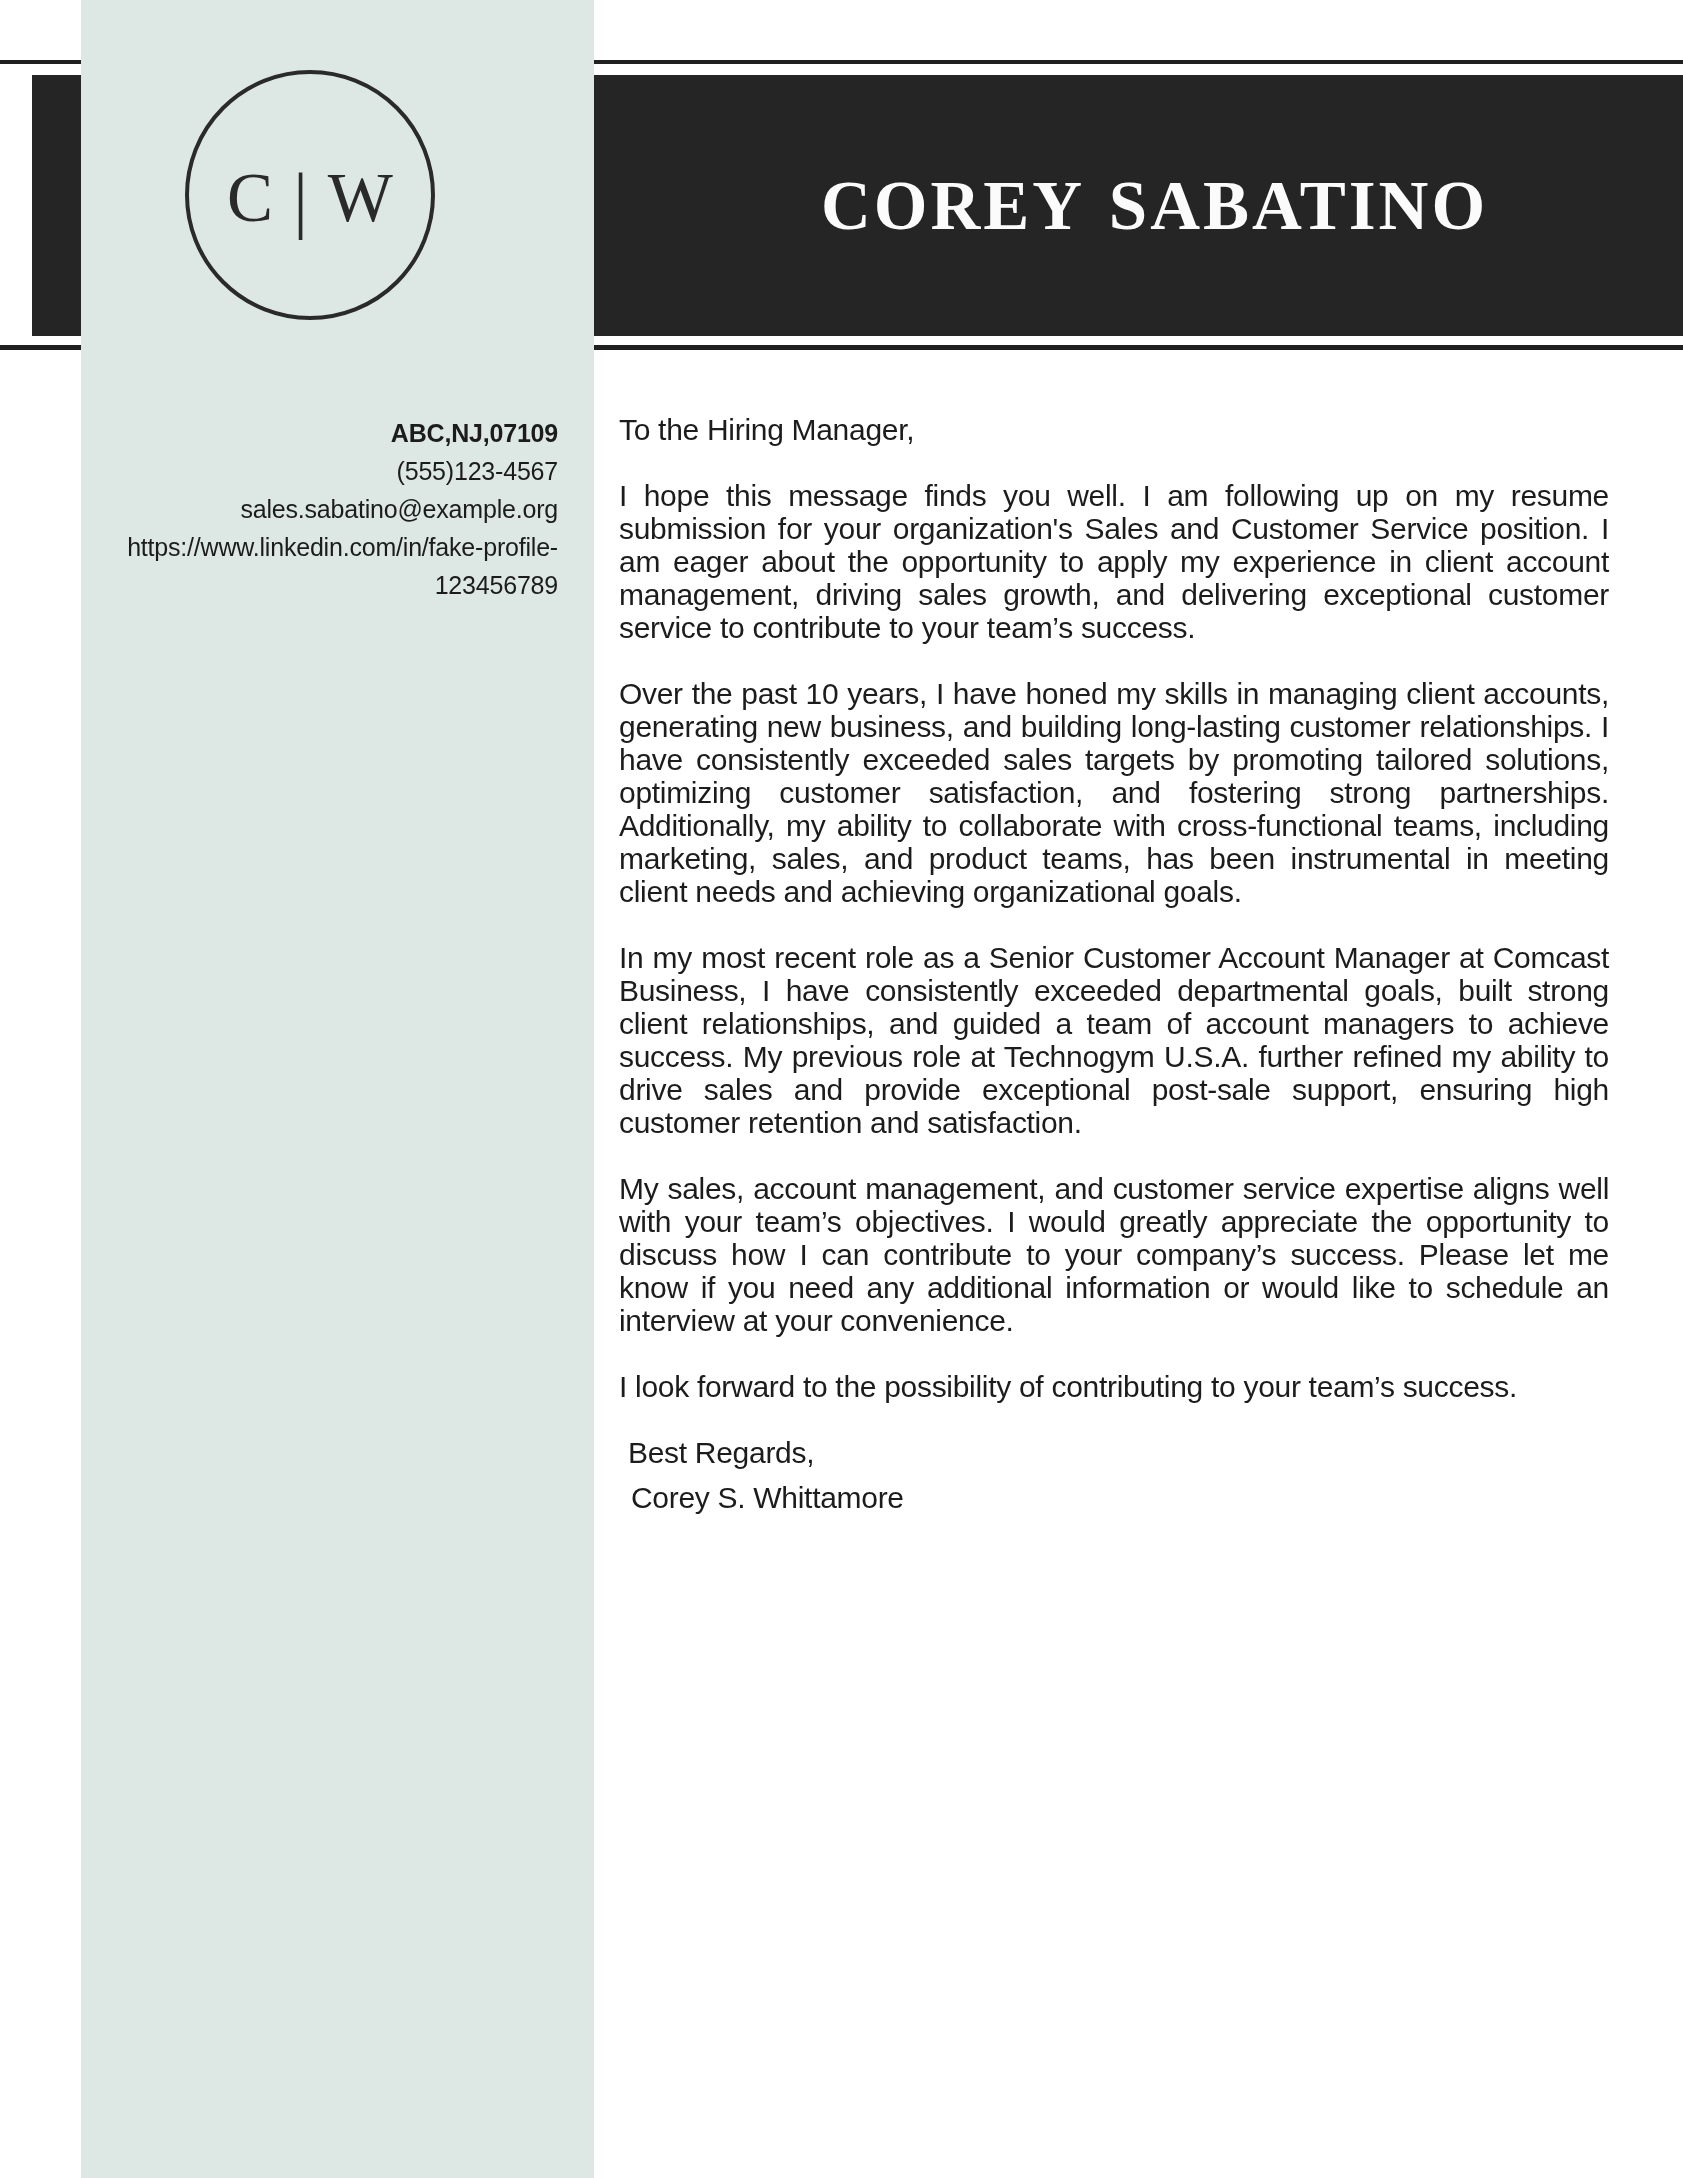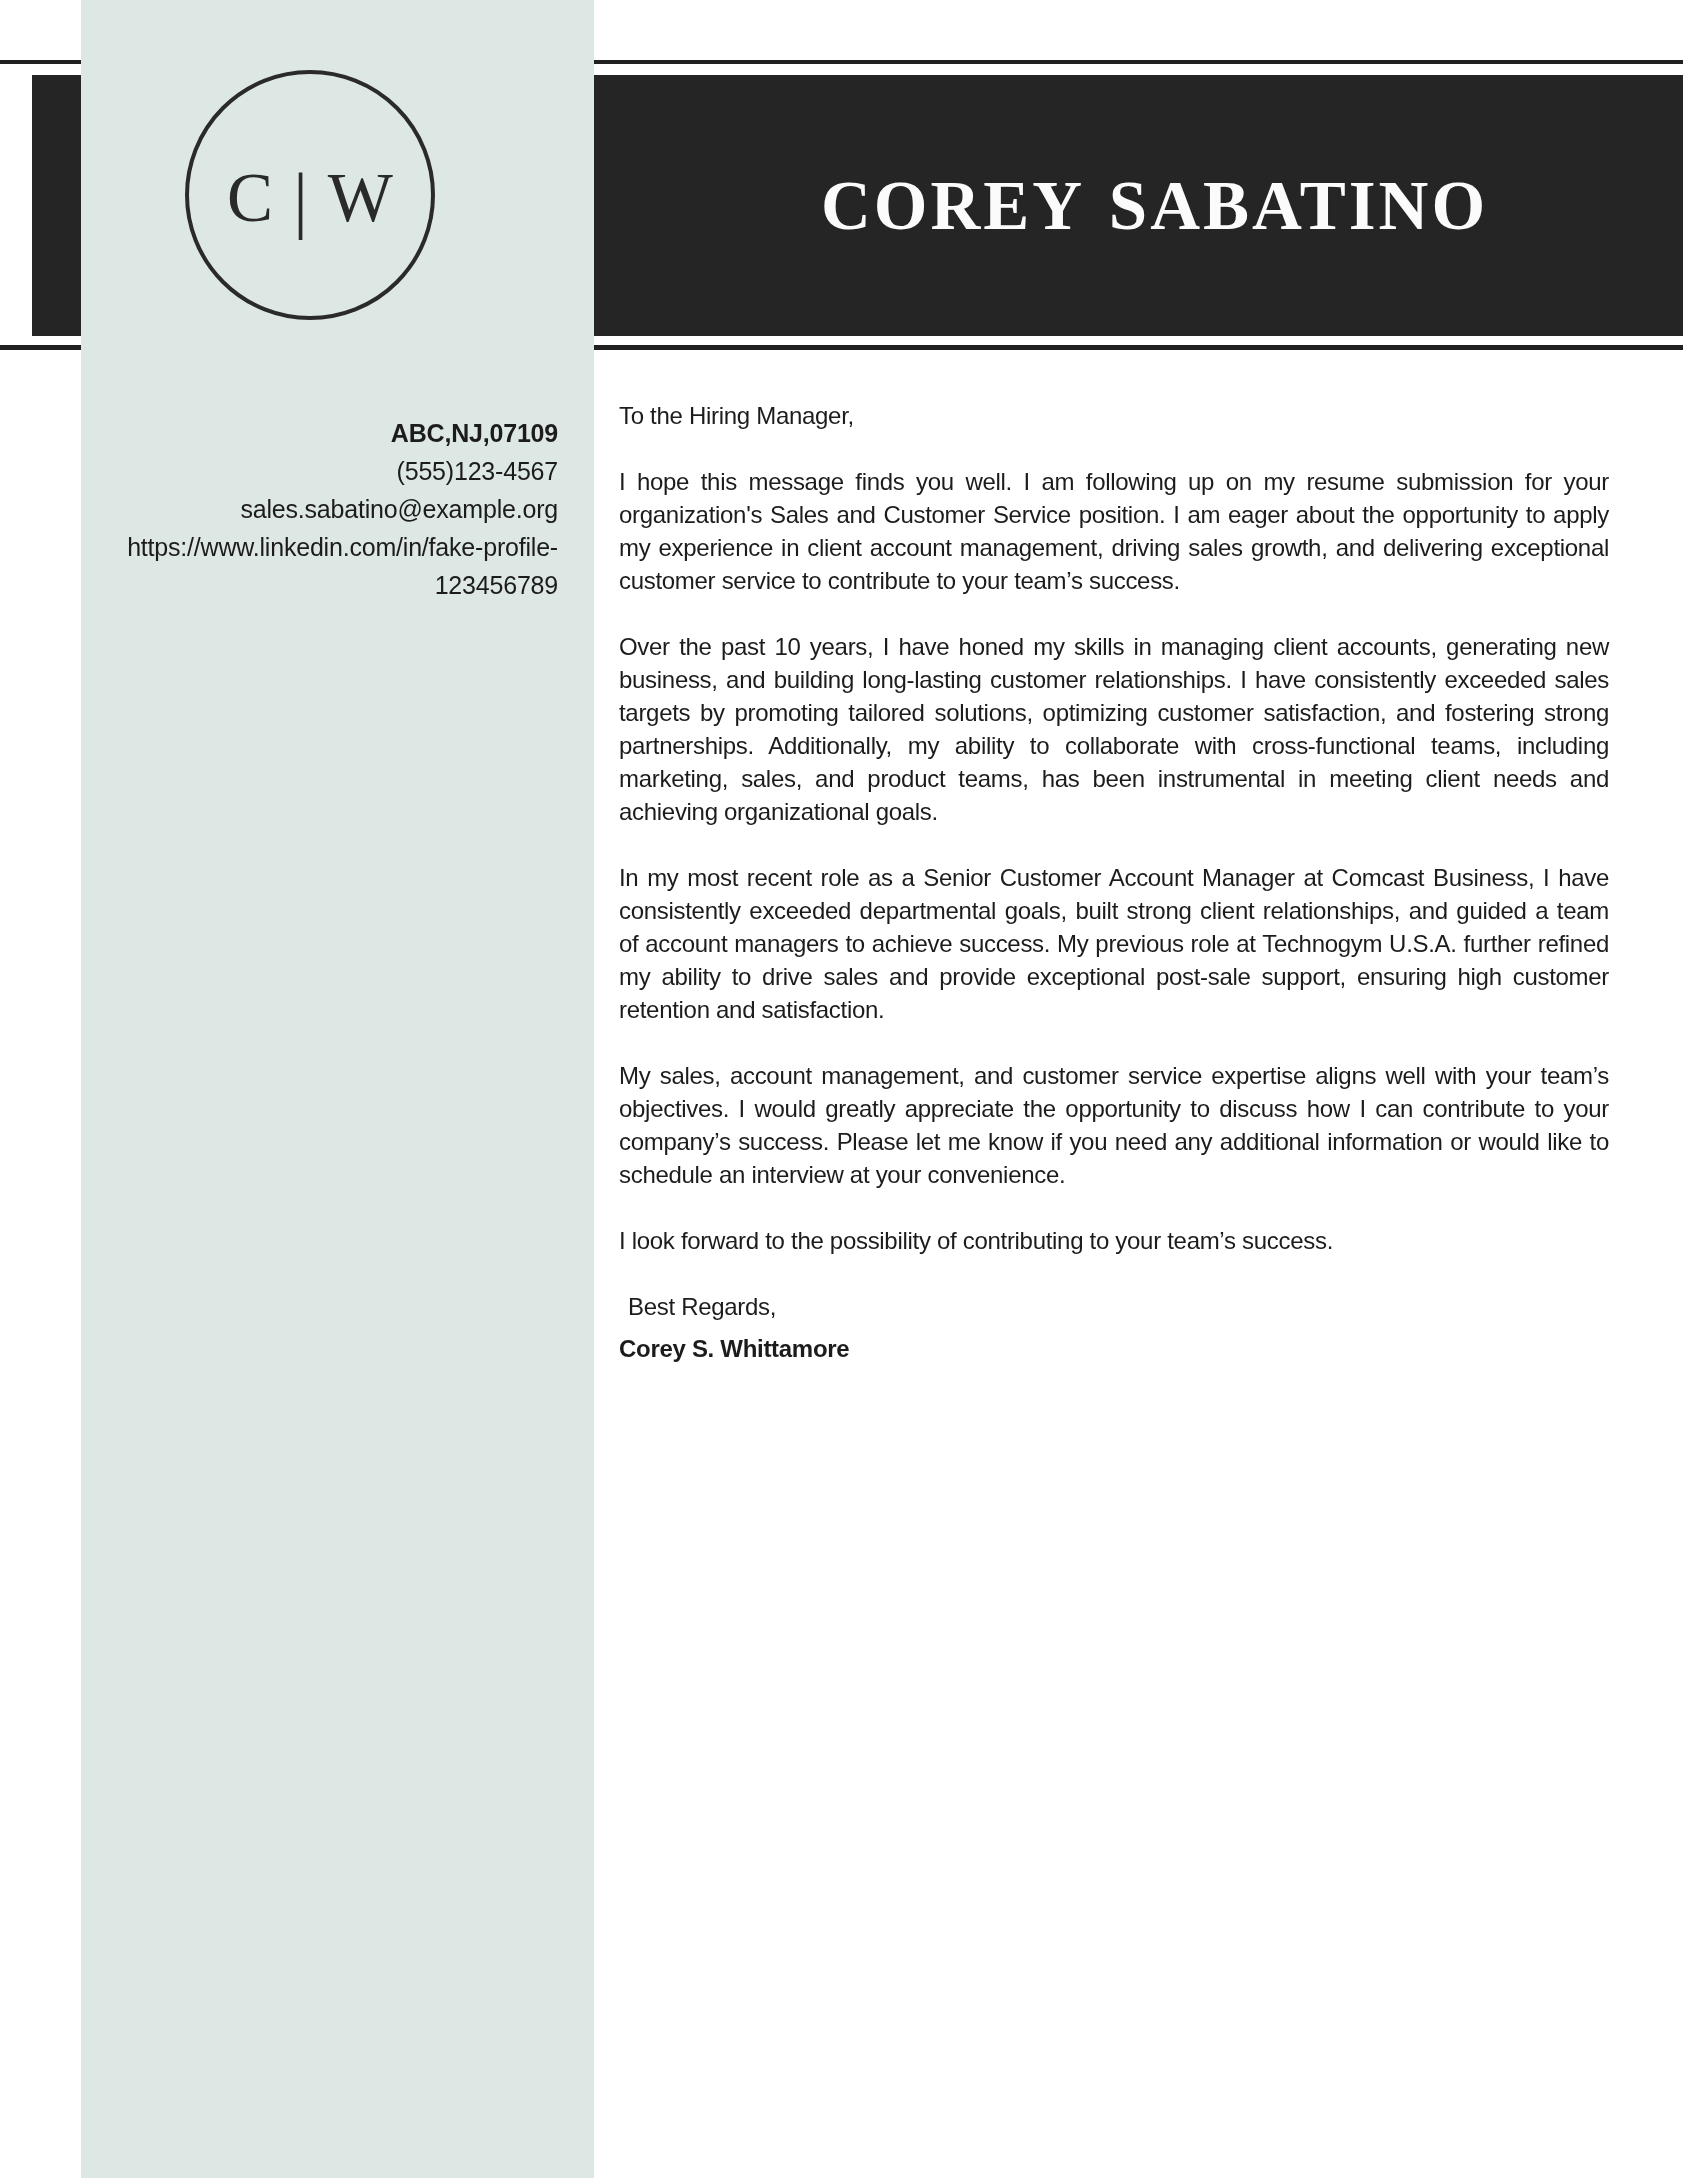--- a/index.html
+++ b/index.html
@@ -82,31 +82,31 @@
     line-height: 38px;
     color: var(--body_text, #1c1c1c);
     letter-spacing: -0.2px;
     overflow-wrap: break-word;
   }
   .contact .contact-line { min-height: 38px; text-align: right; }
   .contact .bold { font-weight: bold; }
 
   
   .letter {
-    position: absolute; left: 619px; top: 399px;
+    position: absolute; left: 619px; top: 413px;
     width: 990px;
-    font-size: 24px;
+    font-size: 30px;
     line-height: 33px;
     letter-spacing: -0.3px;
     color: var(--body_text, #1c1c1c);
   }
   .letter p { margin: 0 0 33px 0; }
   .letter p.justified { text-align: justify; }
   .letter .signoff { margin: 9px; }
-  .letter .signature { margin: 0; font-weight: bold; }
+  .letter .signature { margin: 12px; font-weight: normal; }
 </style>
 </head>
 <body>
 
 <div class="rule rule-top"></div>
 
 <div class="band">
   <div class="band-title">
     <div class="title-line">COREY SABATINO</div>
   </div>

